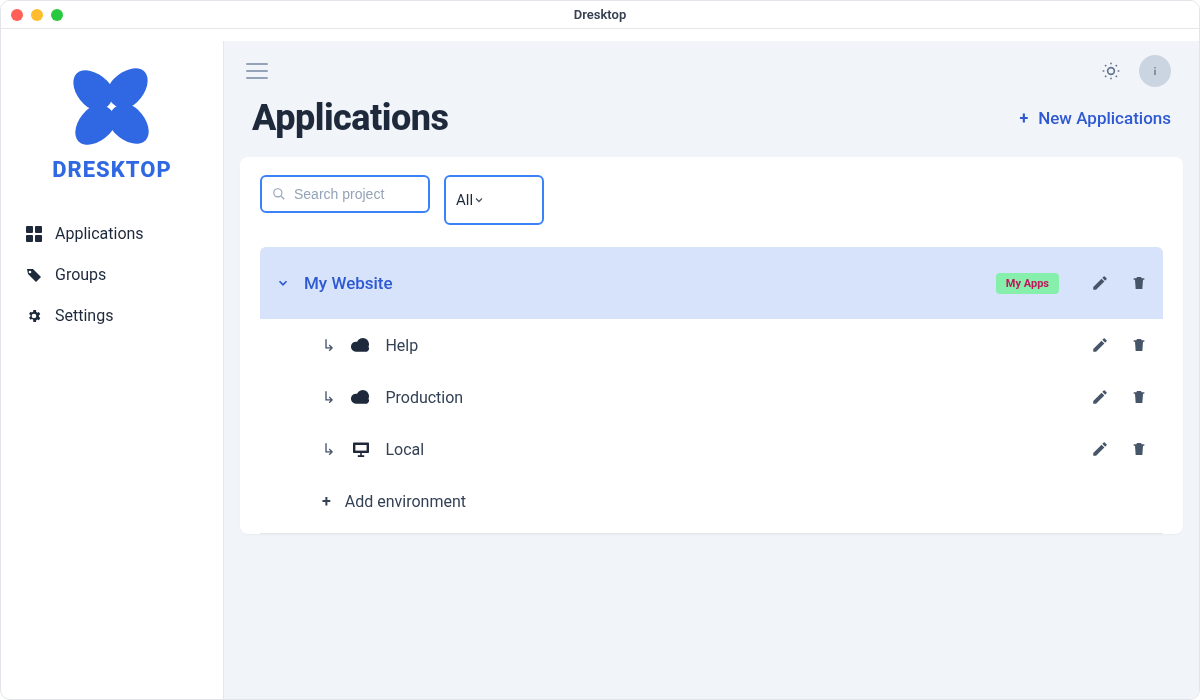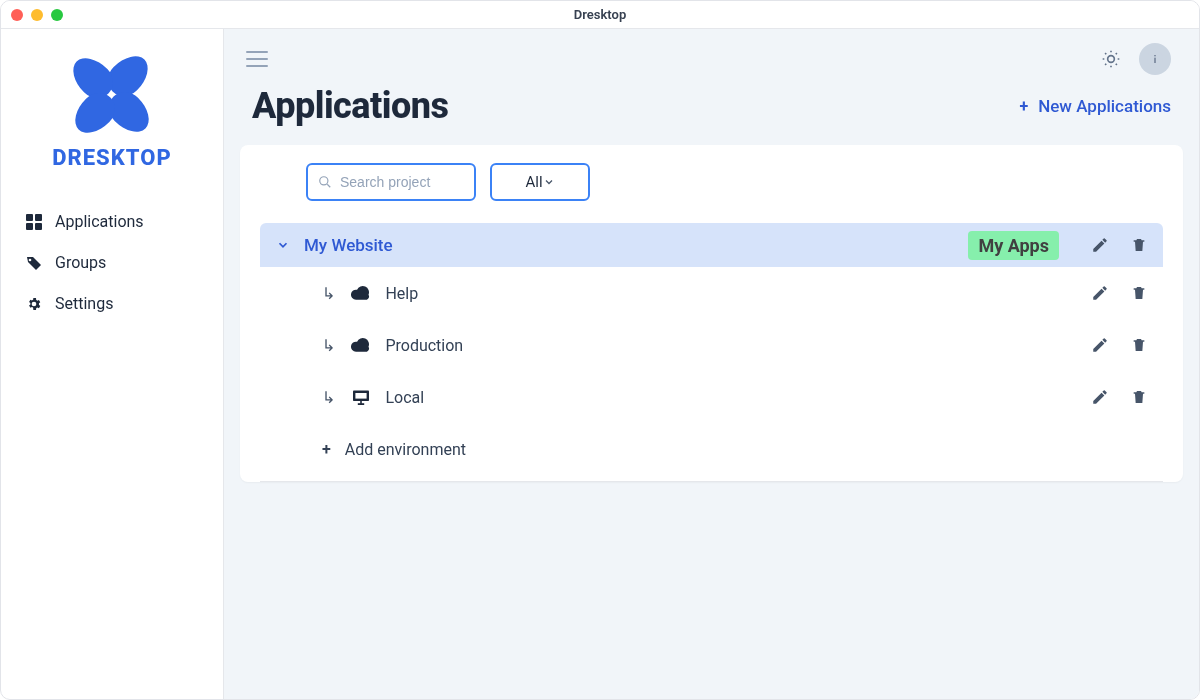--- a/index.html
+++ b/index.html
@@ -1,17 +1,17 @@
 <!DOCTYPE html>
 <html><head>
 <meta charset="utf-8">
 <style>
   * { box-sizing: border-box; margin: 0; padding: 0; }
   body { font-family: -apple-system, BlinkMacSystemFont, "Segoe UI", Roboto, Helvetica, Arial, sans-serif; background:#fff; color:#1e293b; }
-  .window { width:1200px; height:700px; border:1px solid #e2e4e9; border-radius:10px; overflow:hidden; background:#fff; display:flex; flex-direction:column; }
+  .window { width:1200px; height:700px; border:1px solid #e2e4e9; border-radius:10px; overflow:hidden; background:#fff; display:flex; flex-direction:column;gap:12px; }
   
   .titlebar { height:28px; display:flex; align-items:center; justify-content:center; position:relative; border-bottom:1px solid #e5e7eb; background:#fff; }
   .traffic-lights { position:absolute; left:10px; top:8px; display:flex; gap:8px; }
   .dot { width:12px; height:12px; border-radius:50%; }
   .dot.red{background:#ff5f57;} .dot.yellow{background:#febc2e;} .dot.green{background:#28c840;}
   .titlebar .title { font-size:13px; font-weight:600; color:#374151; }
 
   .body { display:flex; flex:1; min-height:0; }
 
   
@@ -37,32 +37,32 @@
   .hamburger span { height:2px; background:#94a3b8; border-radius:2px;}
   .top-spacer { flex:1;}
   .icon-btn { width:32px; height:32px; border-radius:50%; display:flex; align-items:center; justify-content:center; color:#475569; cursor:pointer;}
   .icon-btn.filled{ background:#cbd5e1; color:#475569;}
   .page-header { display:flex; align-items:center; justify-content:space-between; padding:0 28px 18px 28px;}
   .page-title { font-size:36px; font-weight:800; color:#1e293b; letter-spacing:-0.5px;}
   .new-app { display:flex; align-items:center; gap:10px; color:#2f59d3; font-size:17px; font-weight:500; cursor:pointer;}
   .new-app .plus { font-size:16px; font-weight:700; }
 
   .card { background:#fff; border-radius:8px; margin:0 16px 16px 16px; padding:18px 0 0 0; box-shadow: 0 1px 2px rgba(0,0,0,0.04);}
-  .filters { display:flex; gap:14px; padding:0 20px 22px 20px;margin-left:46px;}
+  .filters { display:flex; gap:14px; padding:0 20px 22px 20px;}
   .search { display:flex; align-items:center; gap:8px; width:170px; height:38px; border:2px solid #3b82f6; border-radius:6px; padding:0 10px; font-size:14px; color:#64748b;}
   .search input{ border:none; outline:none; width:100%; font-size:14px; background:transparent; color:#1e293b;}
   .search input::placeholder{ color:#94a3b8;}
-  .select { width:100px; height:38px; border:2px solid #3b82f6; border-radius:6px; display:flex; align-items:center; justify-content:center; padding:0 10px; font-size:15px; color:#1e293b; cursor:pointer;}
+  .select { width:100px; height:50px; border:2px solid #3b82f6; border-radius:6px; display:flex; align-items:center; justify-content:flex-start; padding:0 10px; font-size:15px; color:#1e293b; cursor:pointer;}
 
   .tree { padding:0 20px;}
-  .project-row { display:flex; align-items:center; background:#d6e3fa; border-radius:6px 6px 0 0; height:44px; padding:0 16px; gap:14px;}
+  .project-row { display:flex; align-items:center; background:#d6e3fa; border-radius:6px 6px 0 0; height:72px; padding:0 16px; gap:14px;}
   .chev { color:#2f59d3; font-size:12px;}
   .proj-name { color:#2f59d3; font-size:17px; font-weight:500;}
   .grow{flex:1;}
-  .tag { background:#86efac; color:#404040; font-weight:700; font-size:18px; padding:4px 10px; border-radius:4px;}
+  .tag { background:#86efac; color:#be185d; font-weight:700; font-size:11px; padding:4px 10px; border-radius:4px;}
   .row-actions { display:flex; gap:22px; margin-left:18px; color:#475569;}
   .row-actions .act{ cursor:pointer;}
 
   .env-row { display:flex; align-items:center; height:52px; padding:0 16px 0 62px; gap:14px; font-size:16px; color:#334155;}
   .env-arrow{ font-size:16px; color:#475569; margin-right:2px;}
   .env-icon{ width:20px; text-align:center;}
   .env-name{ }
   .env-row .row-actions{ margin-left:auto;}
   .add-env { display:flex; align-items:center; gap:14px; height:52px; padding:0 16px 0 62px; font-size:16px; color:#334155; cursor:pointer;}
   .add-env .plus{ font-size:16px; font-weight:600;}

